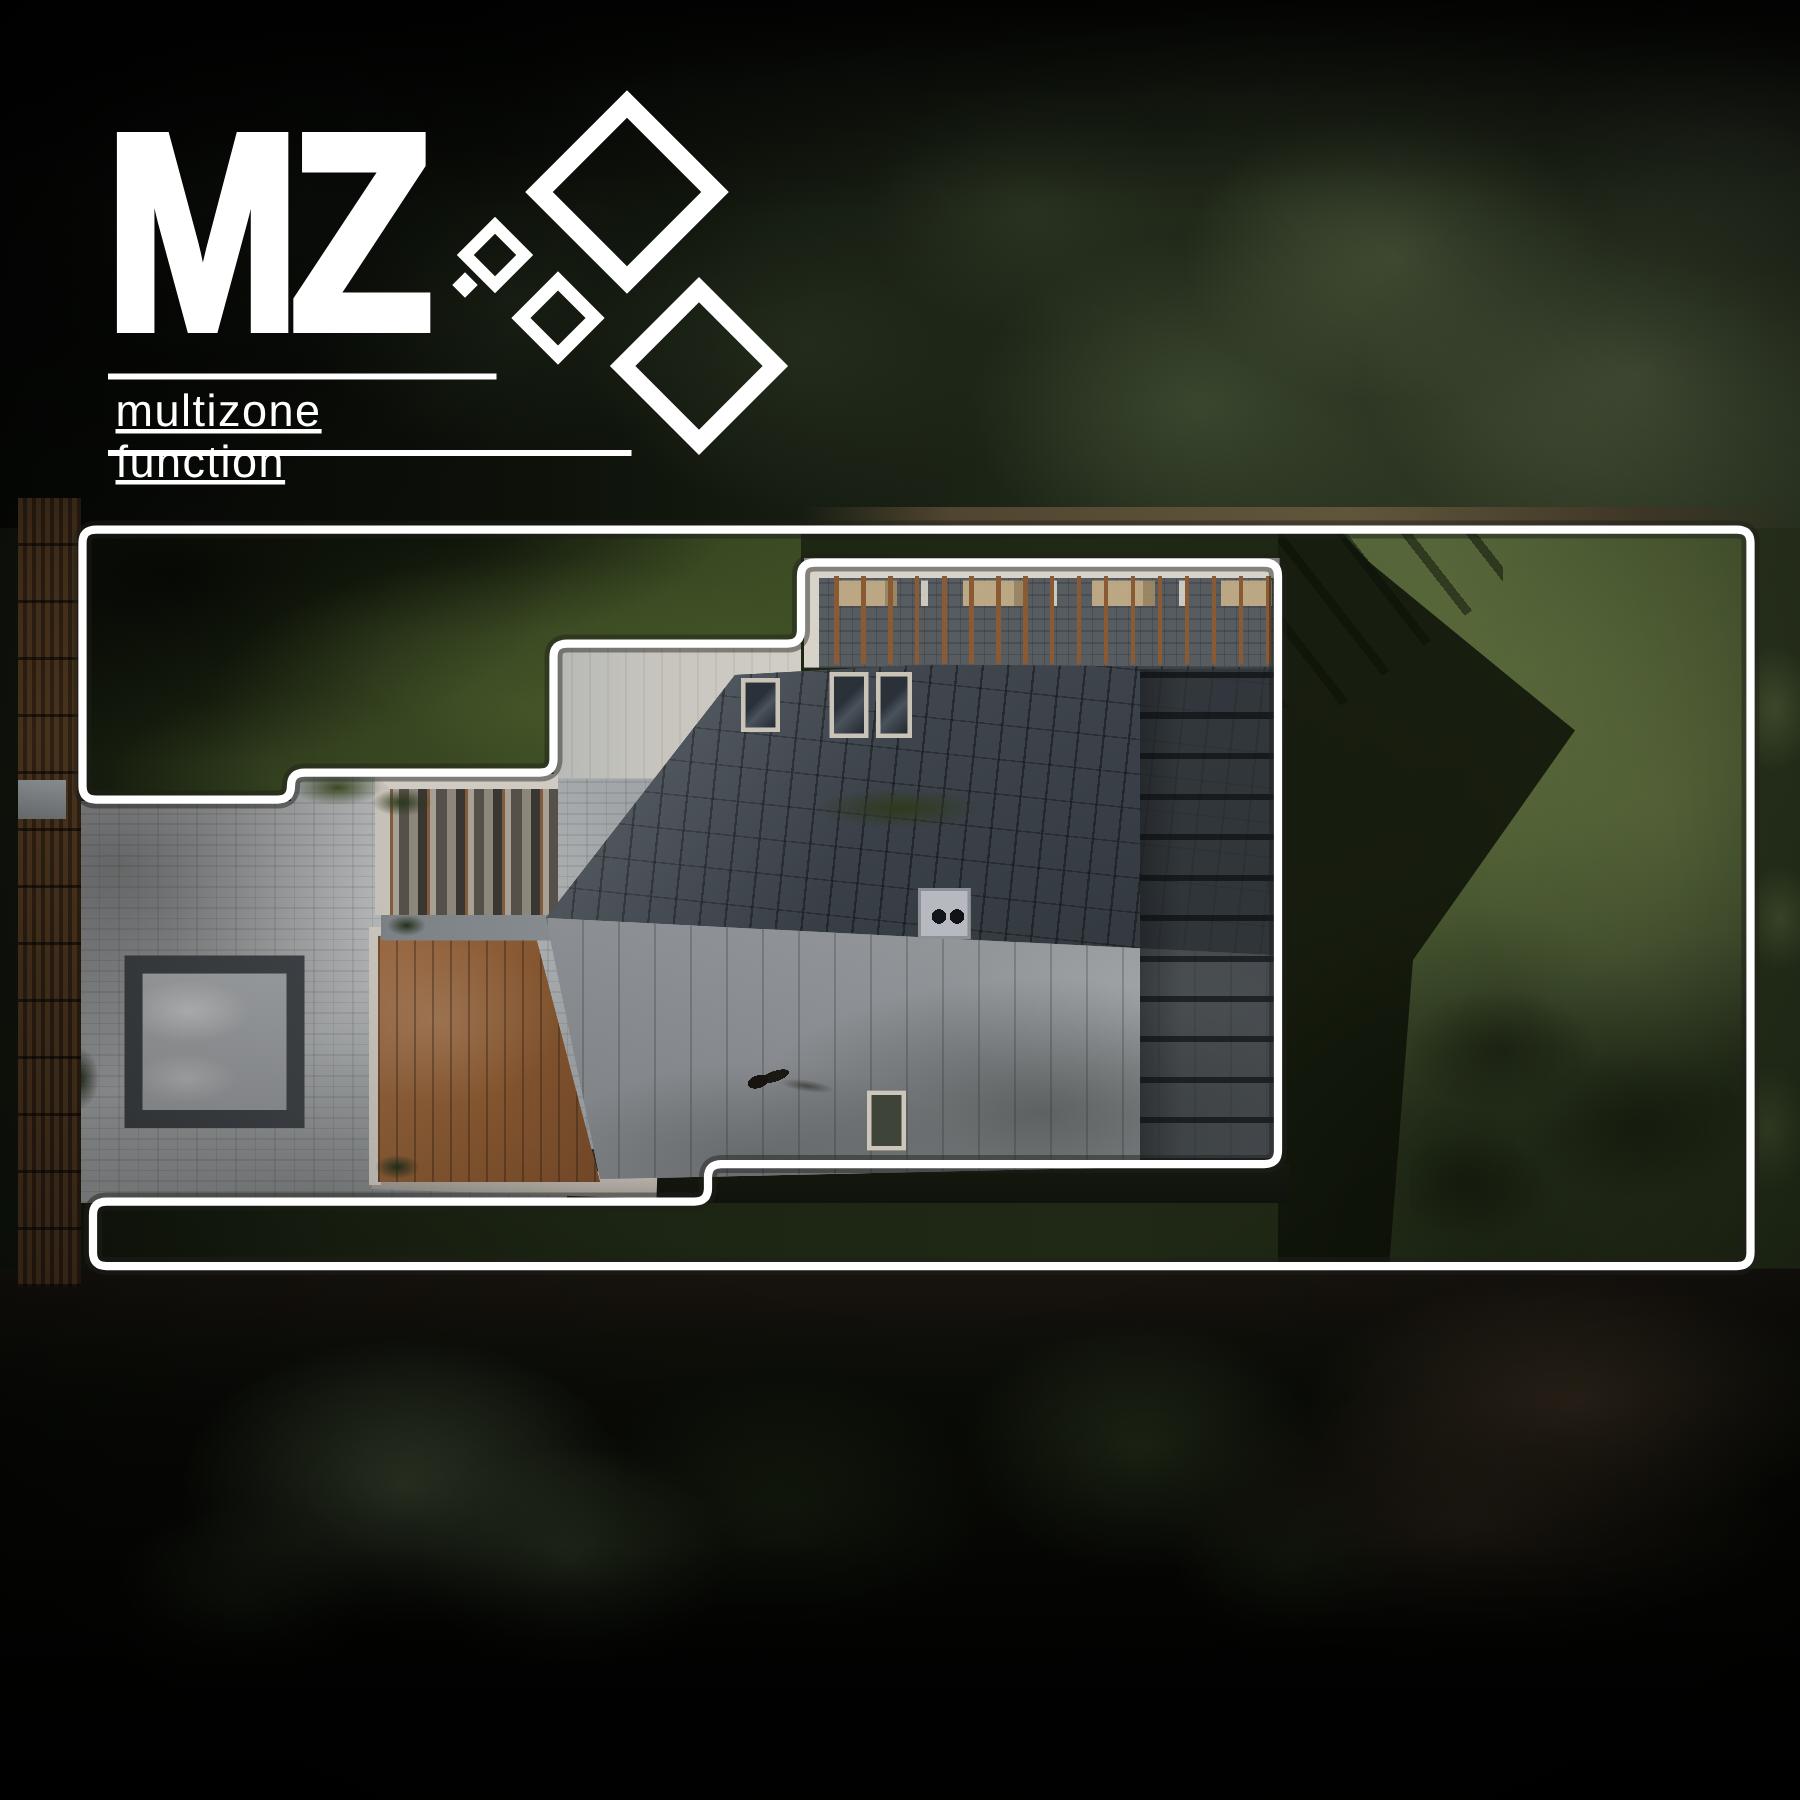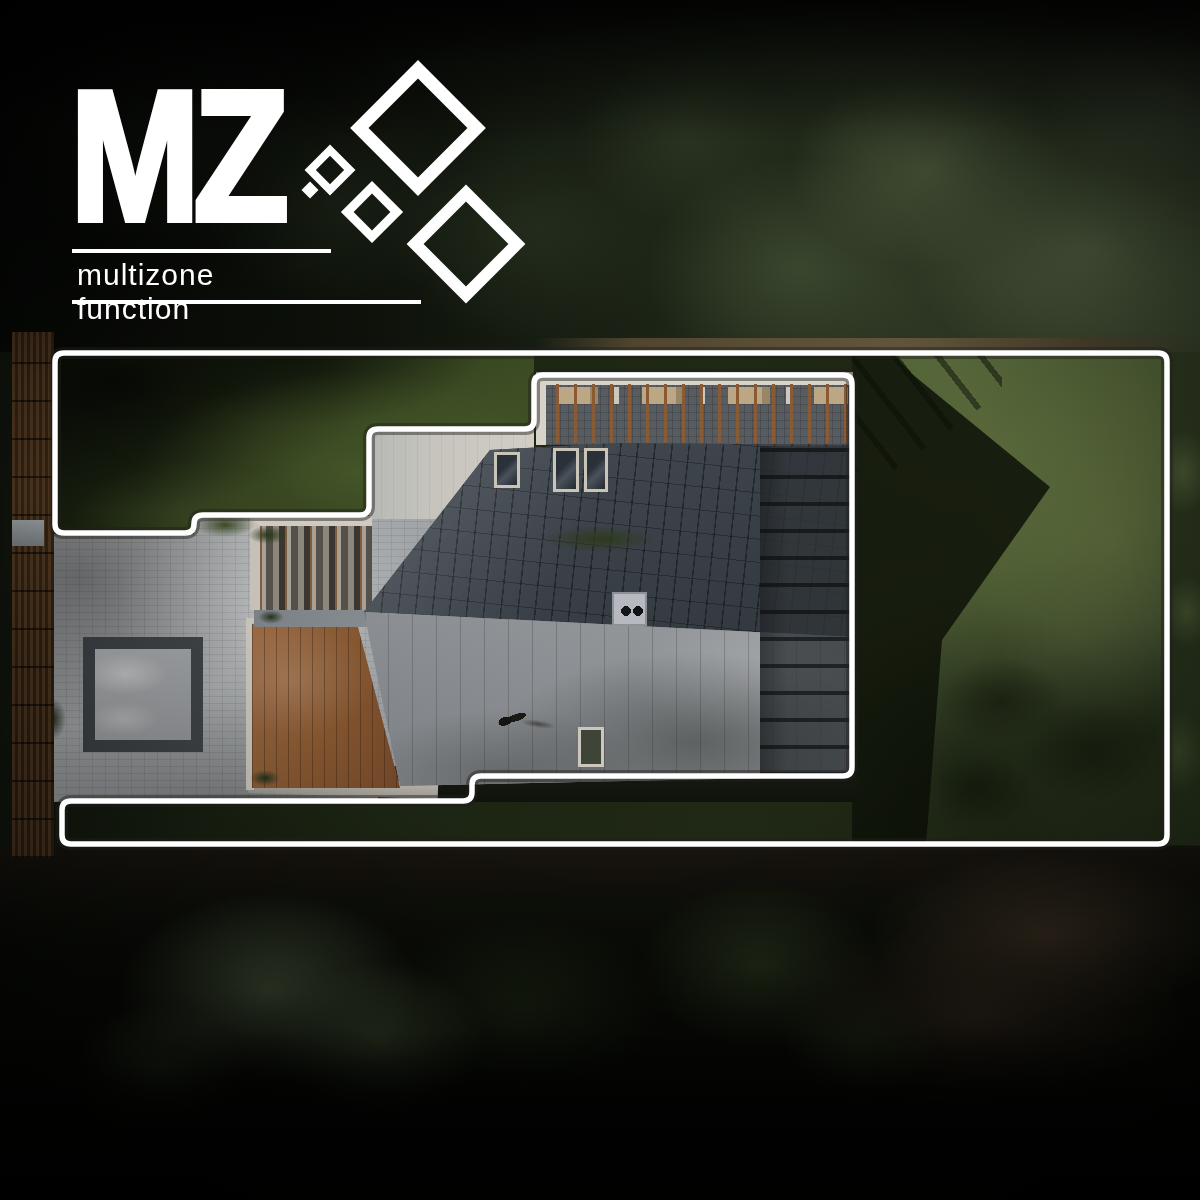--- a/index.html
+++ b/index.html
@@ -225,21 +225,21 @@
   
   #outline-svg { position:absolute; left:0; top:0; width:1200px; height:1200px; }
   #outline-svg path { fill:none; stroke-linejoin:round; stroke-linecap:round; }
 
   
   .logo-title { left:70px; top:63px; color:#fff; font-weight:bold; font-size:186px; line-height:1;
     letter-spacing:-8px; -webkit-text-stroke:6px #ffffff; transform:scaleX(.84); transform-origin:0 0; }
   .rule { background:#fff; }
   .rule1 { left:72px; top:249px; width:259px; height:4px; }
   .rule2 { left:72px; top:300px; width:349px; height:4px; }
-  .logo-subtitle { left:77px; top:258px; color:#fff; font-size:30px; letter-spacing:1px; }
+  .logo-subtitle { left:77px; top:258px; color:#fff; font-size:30px; letter-spacing:1px;text-decoration:underline; }
   .diamond { border-style:solid; border-color:#fff; transform:rotate(45deg); }
   .d1 { left:370px; top:80px;  width:96px; height:96px; border-width:13px; }
   .d2 { left:312px; top:152px; width:36px; height:36px; border-width:8px; }
   .d3 { left:350px; top:190px; width:44px; height:44px; border-width:9px; }
   .d4 { left:424px; top:202px; width:84px; height:84px; border-width:12px; }
   .ddot { left:304px; top:184px; width:12px; height:12px; background:#fff; transform:rotate(45deg); }
 </style>
 </head>
 <body>
 

